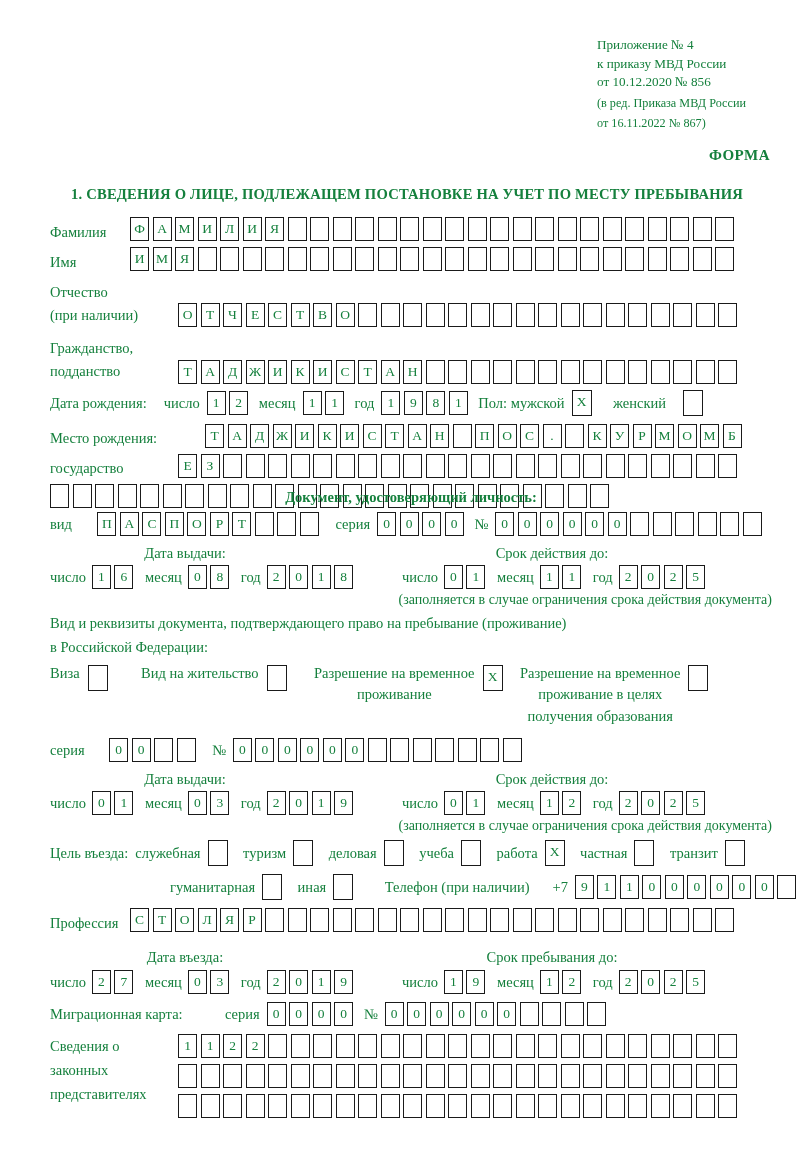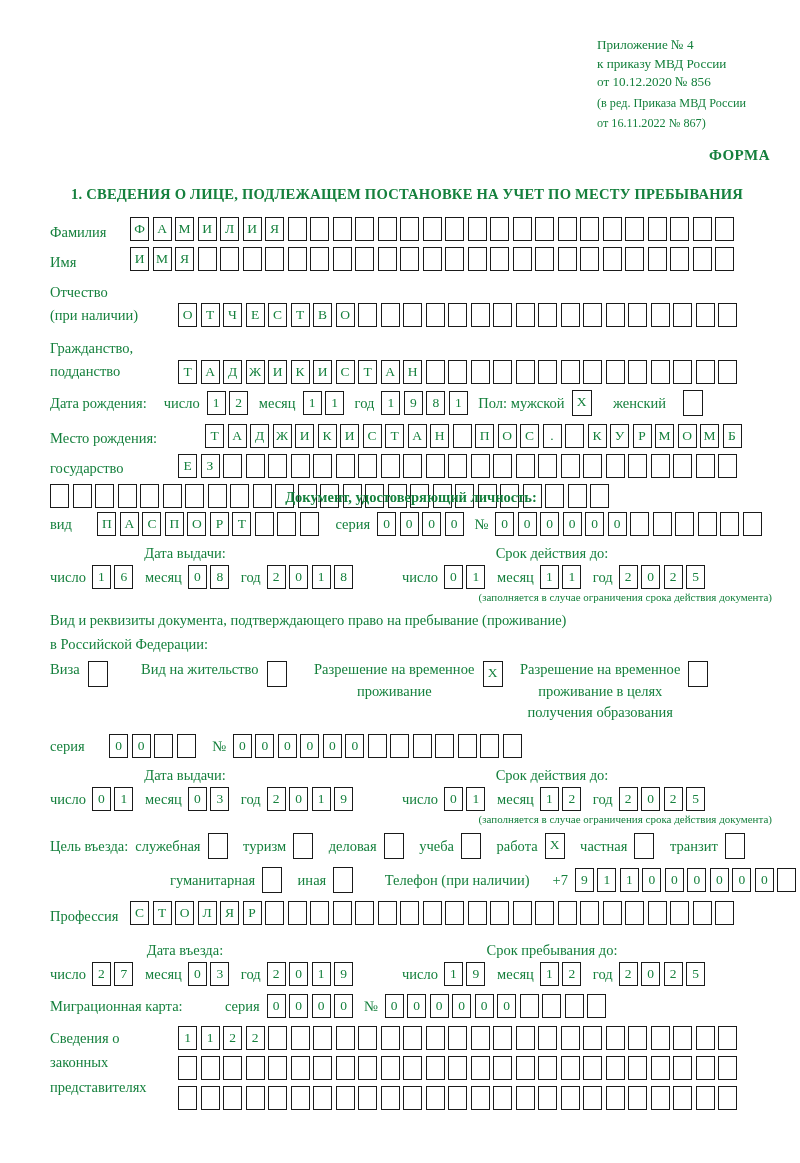--- a/index.html
+++ b/index.html
@@ -33,21 +33,21 @@
   }
   .cbx .cell{width:20px;height:26px;}
   
   .dg{display:flex;align-items:center;}
   .dg .word{margin:0 6px 0 0;}
   .dg .cells{margin-right:8px;}
   .twocol{display:flex;margin-bottom:2px;}
   .col-l{width:352px;}
   .col-r{flex:1;}
   .dg-head{text-align:center;margin-bottom:3px;}
-  .note{font-size:11px;text-align:right;margin:2px 0 6px 0;}
+  .note{font-size:14px;text-align:right;margin:2px 0 6px 0;}
   .center-bold{font-weight:bold;text-align:center;margin:4px 0 6px 0;}
   .plain{margin:2px 0 6px 0;}
   
   .permits{display:flex;align-items:flex-start;margin:4px 0 10px 0;}
   .permit{display:flex;align-items:flex-start;margin-right:14px;}
   .permit .ptxt{text-align:center;line-height:1.5;margin-right:8px;}
   .permit .cbx{padding-top:2px;}
   
   .inlinerow{display:flex;align-items:center;flex-wrap:nowrap;margin-bottom:8px;}
   .inlinerow .it{margin-right:7px;white-space:nowrap;}

